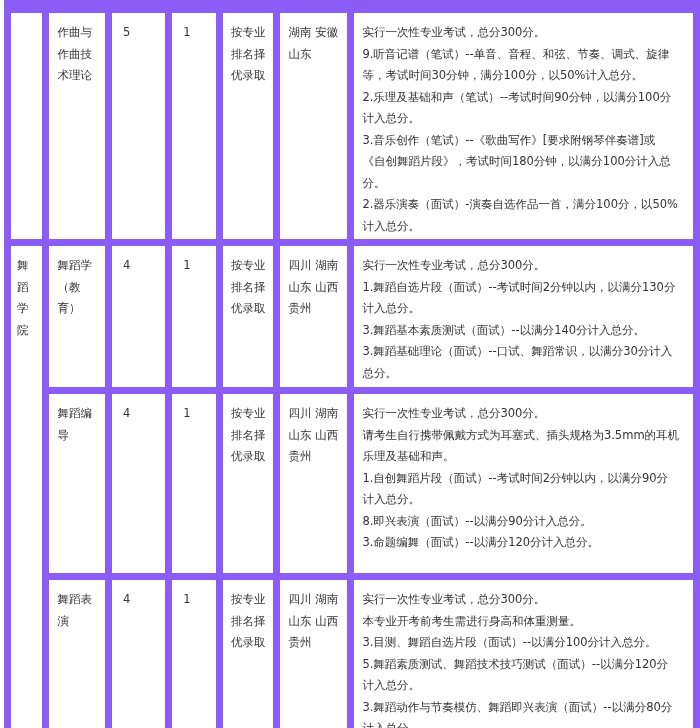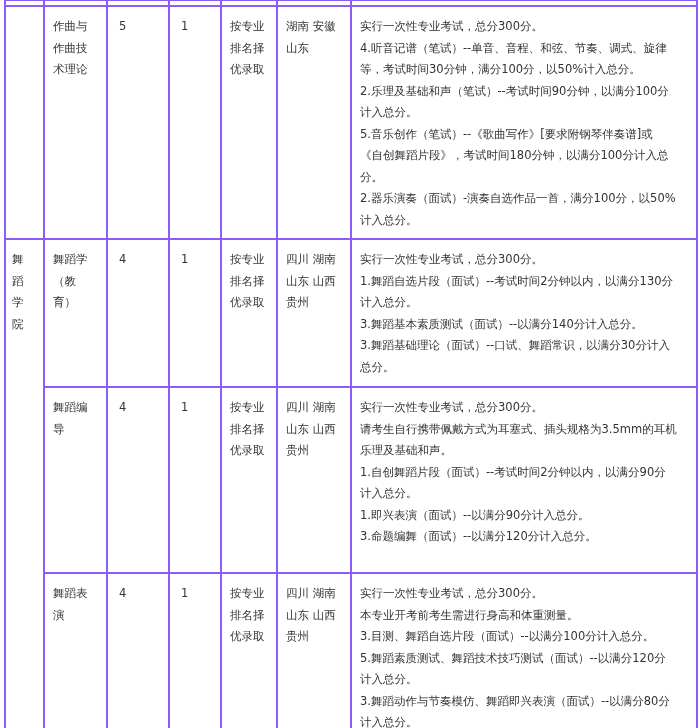--- a/index.html
+++ b/index.html
@@ -1,19 +1,19 @@
 <!DOCTYPE html>
 <html><head>
 <meta charset="utf-8">
 <style>
   html, body { margin: 0; padding: 0; background: #ffffff; }
   body { width: 700px; height: 728px; overflow: hidden; position: relative;
          font-family: "DejaVu Sans", "Liberation Sans", sans-serif; color: #333333; }
   .tbl { position: absolute; left: 4px; top: -1px; border-collapse: collapse; table-layout: fixed; }
-  .tbl td { border: 2px solid #8b5cf6; vertical-align: top; padding: 9px 8px 0 8px;
+  .tbl td { border: 7px solid #8b5cf6; vertical-align: top; padding: 9px 8px 0 8px;
             font-size: 11.5px; line-height: 21.5px; box-sizing: border-box; overflow: hidden; }
   .tbl td.dept { padding: 9px 6px 0 6px; }
   .topstrip td { height: 6px; padding: 0; }
   .num { padding-left: 11px !important; }
   .line { display: block; white-space: nowrap; }
 </style>
 </head>
 <body>
 
 <table class="tbl">
@@ -51,25 +51,25 @@
       <span class="line">按专业</span>
       <span class="line">排名择</span>
       <span class="line">优录取</span>
     </td>
     <td>
       <span class="line">湖南 安徽</span>
       <span class="line">山东</span>
     </td>
     <td>
       <span class="line">实行一次性专业考试，总分300分。</span>
-      <span class="line">4.听音记谱（笔试）--单音、音程、和弦、节奏、调式、旋律</span>
+      <span class="line">9.听音记谱（笔试）--单音、音程、和弦、节奏、调式、旋律</span>
       <span class="line">等，考试时间30分钟，满分100分，以50%计入总分。</span>
       <span class="line">2.乐理及基础和声（笔试）--考试时间90分钟，以满分100分</span>
       <span class="line">计入总分。</span>
-      <span class="line">5.音乐创作（笔试）--《歌曲写作》[要求附钢琴伴奏谱]或</span>
+      <span class="line">3.音乐创作（笔试）--《歌曲写作》[要求附钢琴伴奏谱]或</span>
       <span class="line">《自创舞蹈片段》，考试时间180分钟，以满分100分计入总</span>
       <span class="line">分。</span>
       <span class="line">2.器乐演奏（面试）-演奏自选作品一首，满分100分，以50%</span>
       <span class="line">计入总分。</span>
     </td>
   </tr>
 
   <tr style="height:148px">
     <td class="dept" rowspan="3">
       <span class="line">舞</span>
@@ -120,21 +120,21 @@
       <span class="line">四川 湖南</span>
       <span class="line">山东 山西</span>
       <span class="line">贵州</span>
     </td>
     <td>
       <span class="line">实行一次性专业考试，总分300分。</span>
       <span class="line">请考生自行携带佩戴方式为耳塞式、插头规格为3.5mm的耳机</span>
       <span class="line">乐理及基础和声。</span>
       <span class="line">1.自创舞蹈片段（面试）--考试时间2分钟以内，以满分90分</span>
       <span class="line">计入总分。</span>
-      <span class="line">1.即兴表演（面试）--以满分90分计入总分。</span>
+      <span class="line">8.即兴表演（面试）--以满分90分计入总分。</span>
       <span class="line">3.命题编舞（面试）--以满分120分计入总分。</span>
     </td>
   </tr>
 
   <tr style="height:163px">
     <td>
       <span class="line">舞蹈表</span>
       <span class="line">演</span>
     </td>
     <td class="num">4</td>

